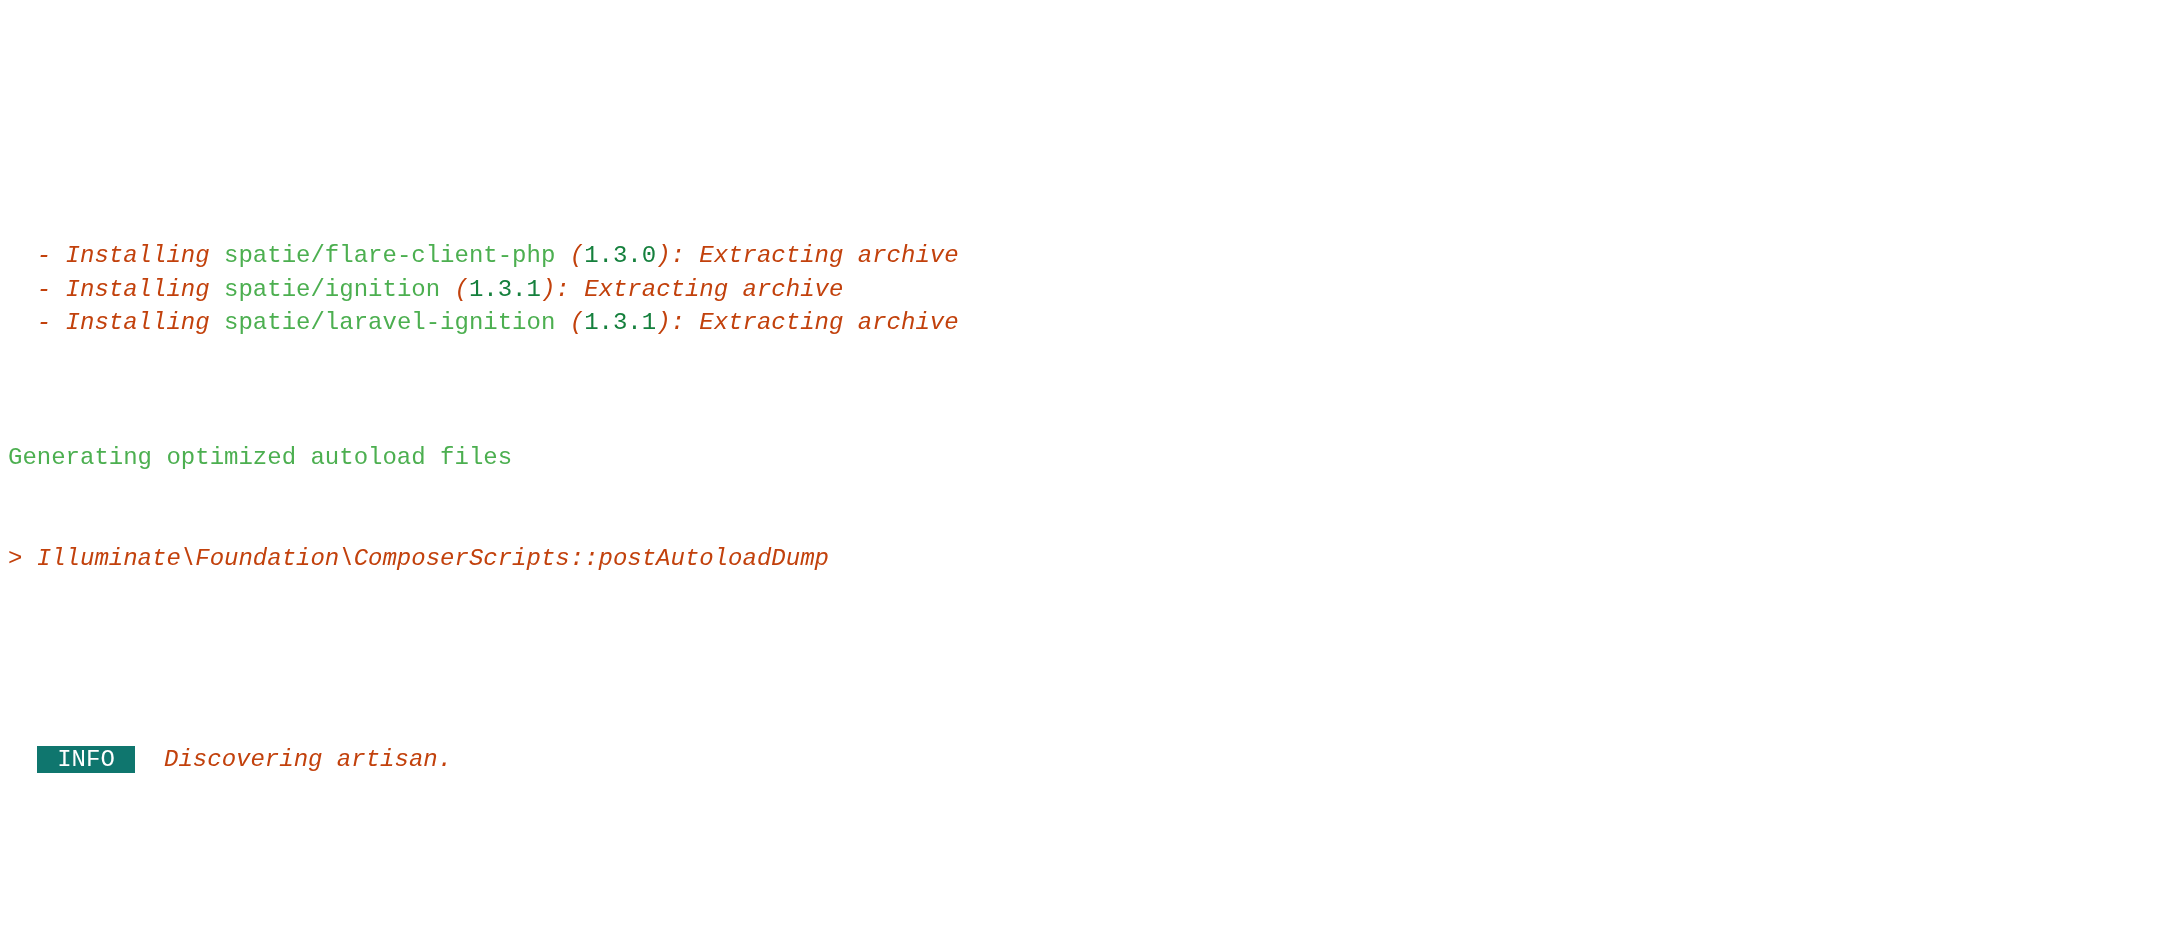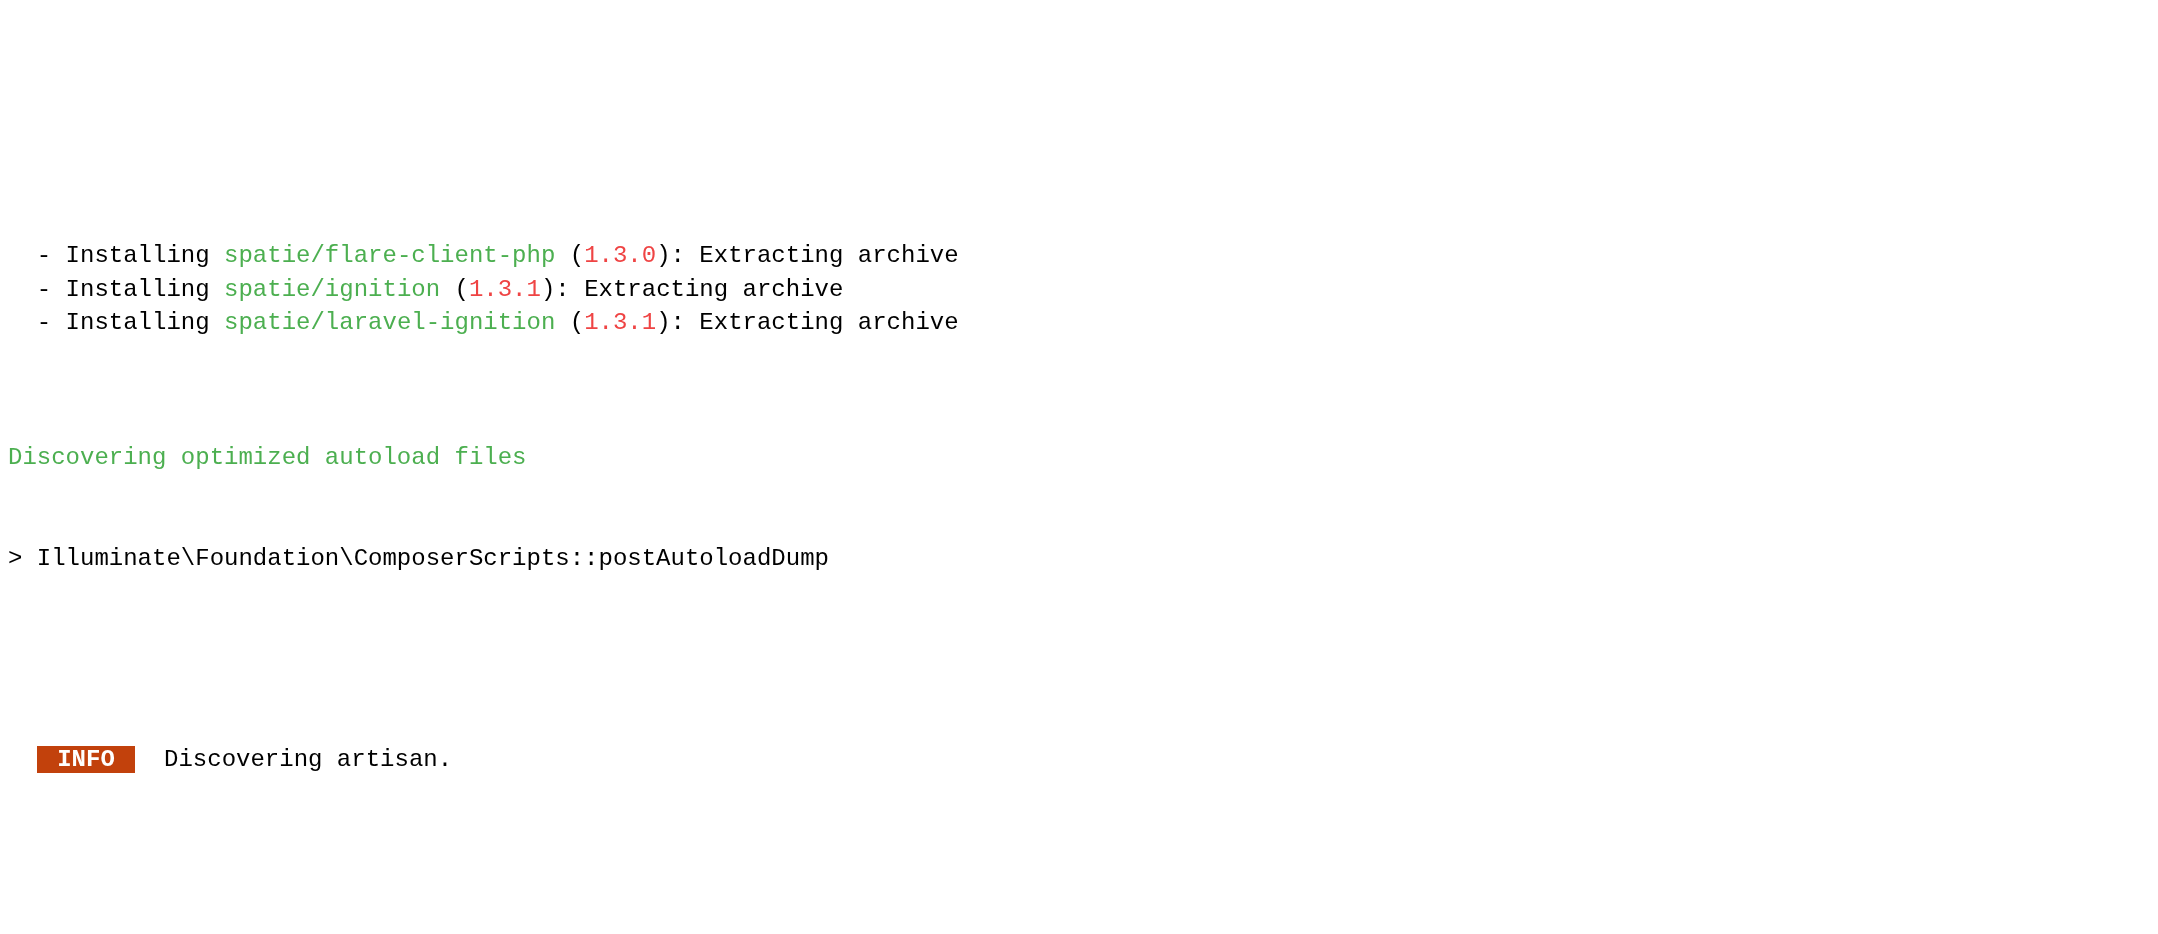--- a/index.html
+++ b/index.html
@@ -13,39 +13,39 @@
       white-space: pre;
       overflow-x: auto;
     }
     .terminal {
       padding: 4px 8px;
     }
     .line {
       display: block;
     }
     .green { color: #4caf50; }
-    .olive { color: #ef4444; }
-    .dark { color: #000000; }
+    .olive { color: #15803d; }
+    .dark { color: #c2410c; font-style: italic; }
     .info-badge {
-      background: #c2410c;
+      background: #0f766e;
       color: #ffffff;
       padding: 0 6px;
-      font-weight: bold;
+      font-weight: normal;
     }
   </style>
 </head>
 <body>
 
 
 
 <div class="terminal">
 
   <div id="install-lines"><span class="line"><span class="dark">  - Installing </span><span class="green">spatie/flare-client-php</span><span class="dark"> (</span><span class="olive">1.3.0</span><span class="dark">): </span><span class="dark">Extracting archive</span></span><span class="line"><span class="dark">  - Installing </span><span class="green">spatie/ignition</span><span class="dark"> (</span><span class="olive">1.3.1</span><span class="dark">): </span><span class="dark">Extracting archive</span></span><span class="line"><span class="dark">  - Installing </span><span class="green">spatie/laravel-ignition</span><span class="dark"> (</span><span class="olive">1.3.1</span><span class="dark">): </span><span class="dark">Extracting archive</span></span></div>
 
-  <span class="line green">Discovering optimized autoload files</span>
+  <span class="line green">Generating optimized autoload files</span>
   <span class="line dark">&gt; Illuminate\Foundation\ComposerScripts::postAutoloadDump</span>
   <span class="line"> </span>
   <span class="line"><span>  </span><span class="info-badge"> INFO </span><span class="dark">  Discovering artisan.</span></span>
   
 
   
 
   
   
   

